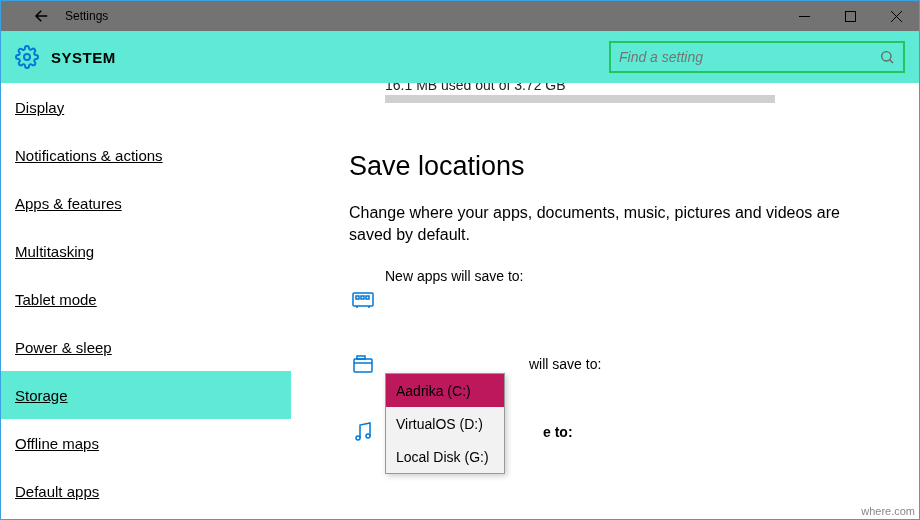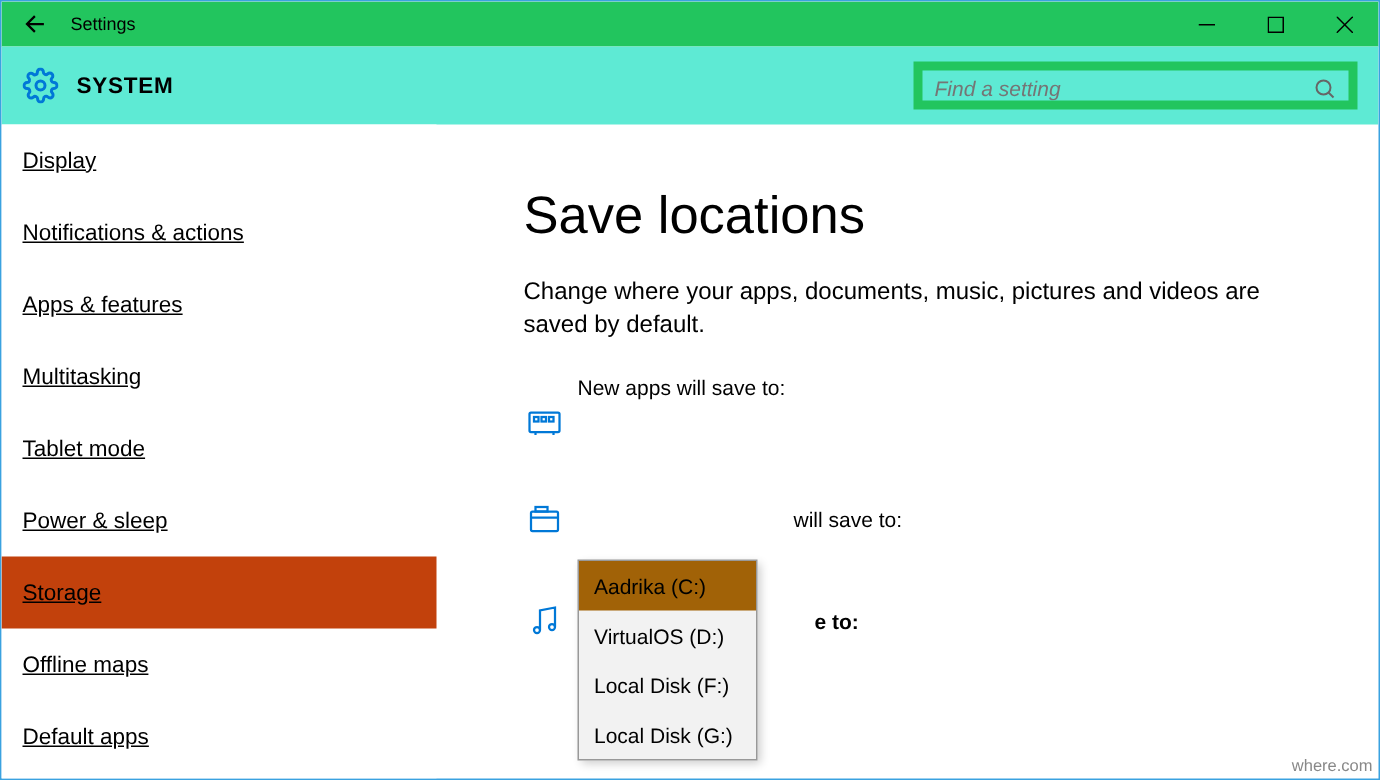--- a/index.html
+++ b/index.html
@@ -1,50 +1,50 @@
 <!DOCTYPE html>
 <html><head>
   <meta charset="utf-8">
   <style>
     * { box-sizing: border-box; margin: 0; padding: 0; font-family: "Segoe UI", Tahoma, sans-serif; }
     body { width: 920px; height: 520px; overflow: hidden; background: #fff; border: 1px solid #3aa2e0; position: relative; }
-    .titlebar { height: 30px; background: #22c55e; display: flex; align-items: center; padding-left: 6px; }
+    .titlebar { height: 30px; background: #737373; display: flex; align-items: center; padding-left: 24px; }
     .titlebar .back { width: 34px; height: 30px; display: flex; align-items: center; justify-content: center; }
     .titlebar .back svg { width: 18px; height: 18px; }
     .titlebar .title { font-size: 12px; padding-left: 6px; color: #000; }
     .titlebar .spacer { flex: 1; }
     .winbtn { width: 46px; height: 30px; display: flex; align-items: center; justify-content: center; }
     .winbtn svg { width: 11px; height: 11px; }
     .header { height: 52px; background: #5eead4; display: flex; align-items: center; padding: 0 12px; }
     .gear { width: 28px; height: 28px; display: flex; align-items: center; justify-content: center; margin-right: 10px; }
     .gear svg { width: 24px; height: 24px; }
     .header-title { font-weight: 600; font-size: 15px; letter-spacing: 0.5px; color: #000; }
     .header .spacer { flex: 1; }
-    .search { width: 296px; height: 32px; border: 6px solid #22c55e; display: flex; align-items: flex-end; padding: 0 8px; margin-right: 2px; }
+    .search { width: 296px; height: 32px; border: 2px solid #22c55e; display: flex; align-items: center; padding: 0 8px; margin-right: 2px; }
     .search input { border: none; outline: none; flex: 1; font-size: 14px; background: transparent; font-style: italic; color: #666; }
     .search-icon { width: 16px; height: 16px; }
     .body { position: absolute; top: 82px; bottom: 0; left: 0; right: 0; display: flex; }
     .sidebar { width: 290px; background: #fff; text-decoration: underline; }
     .sidebar .item { height: 48px; display: flex; align-items: center; padding-left: 14px; font-size: 15px; color: #000; }
-    .sidebar .item.selected { background: #c2410c; }
+    .sidebar .item.selected { background: #5eead4; }
     .main { flex: 1; padding: 0 0 0 58px; position: relative; overflow: hidden; }
     .toptrunc { position: absolute; top: -6px; left: 58px; right: 40px; }
     .toptrunc .txt { font-size: 14px; color: #222; white-space: nowrap; overflow: hidden; }
     .toptrunc .bar { height: 8px; background: #d0d0d0; width: 390px; margin-top: 2px; margin-left: 36px; }
-    .section-title { font-size: 35px; font-weight: 300; color: #000; margin-top: 41px; }
+    .section-title { font-size: 27px; font-weight: 300; color: #000; margin-top: 68px; }
     .section-desc { font-size: 16px; color: #000; margin-top: 20px; line-height: 22px; width: 500px; }
     .save-group { margin-top: 22px; position: relative; }
     .save-label { font-size: 14px; color: #000; margin-left: 36px; margin-bottom: 4px; }
     .save-row { display: flex; align-items: center; }
     .save-icon { width: 28px; height: 24px; display: flex; align-items: center; justify-content: center; margin-right: 8px; color: #0078d7; }
     .save-icon svg { width: 24px; height: 24px; }
     .save-partial { font-size: 14px; color: #000; margin-left: 144px; }
     .dropdown-open { position: absolute; left: 94px; top: 290px; width: 120px; border: 1px solid #999; background: #f2f2f2; z-index: 10; box-shadow: 2px 2px 6px rgba(0,0,0,0.2); }
     .dropdown-open .opt { height: 33px; display: flex; align-items: center; padding: 0 10px; font-size: 14px; color: #000; }
-    .dropdown-open .opt.sel { background: #a16207; }
+    .dropdown-open .opt.sel { background: #be185d; }
     .watermark { position: absolute; bottom: 2px; right: 4px; font-size: 11px; color: #888; z-index: 20; }
   </style>
 </head>
 <body>
 
 <div class="titlebar">
   <div class="back">
     <svg viewBox="0 0 24 24" fill="none" stroke="#000" stroke-width="2">
         <path d="M19 12H5M11 5l-7 7 7 7"></path>
       </svg>
@@ -112,20 +112,24 @@
       </div>
     <div class="item">
         <span>Offline maps</span>
       </div>
     <div class="item">
         <span>Default apps</span>
       </div>
   </div>
 
   <div class="main">
+    <div class="toptrunc">
+      <div class="txt" style="margin-left:36px;">16.1 MB used out of 3.72 GB</div>
+      <div class="bar"></div>
+    </div>
 
     <div class="section-title">Save locations</div>
     <div class="section-desc">Change where your apps, documents, music, pictures and videos are saved by default.</div>
 
     <div class="save-group">
       <div class="save-label">New apps will save to:</div>
       <div class="save-row">
         <div class="save-icon">
           <svg viewBox="0 0 24 24" fill="none" stroke="#0078d7" stroke-width="1.5">
               <rect x="2" y="5" width="20" height="13" rx="1"></rect>
@@ -166,23 +170,20 @@
     </div>
 
     <div class="dropdown-open">
       <div class="opt sel">
           <span>Aadrika (C:)</span>
         </div>
       <div class="opt">
           <span>VirtualOS (D:)</span>
         </div>
       <div class="opt">
-          <span>Local Disk (F:)</span>
-        </div>
-      <div class="opt">
           <span>Local Disk (G:)</span>
         </div>
 
     </div>
   </div>
 </div>
 
 <div class="watermark">where.com</div>
 
 </body></html>

